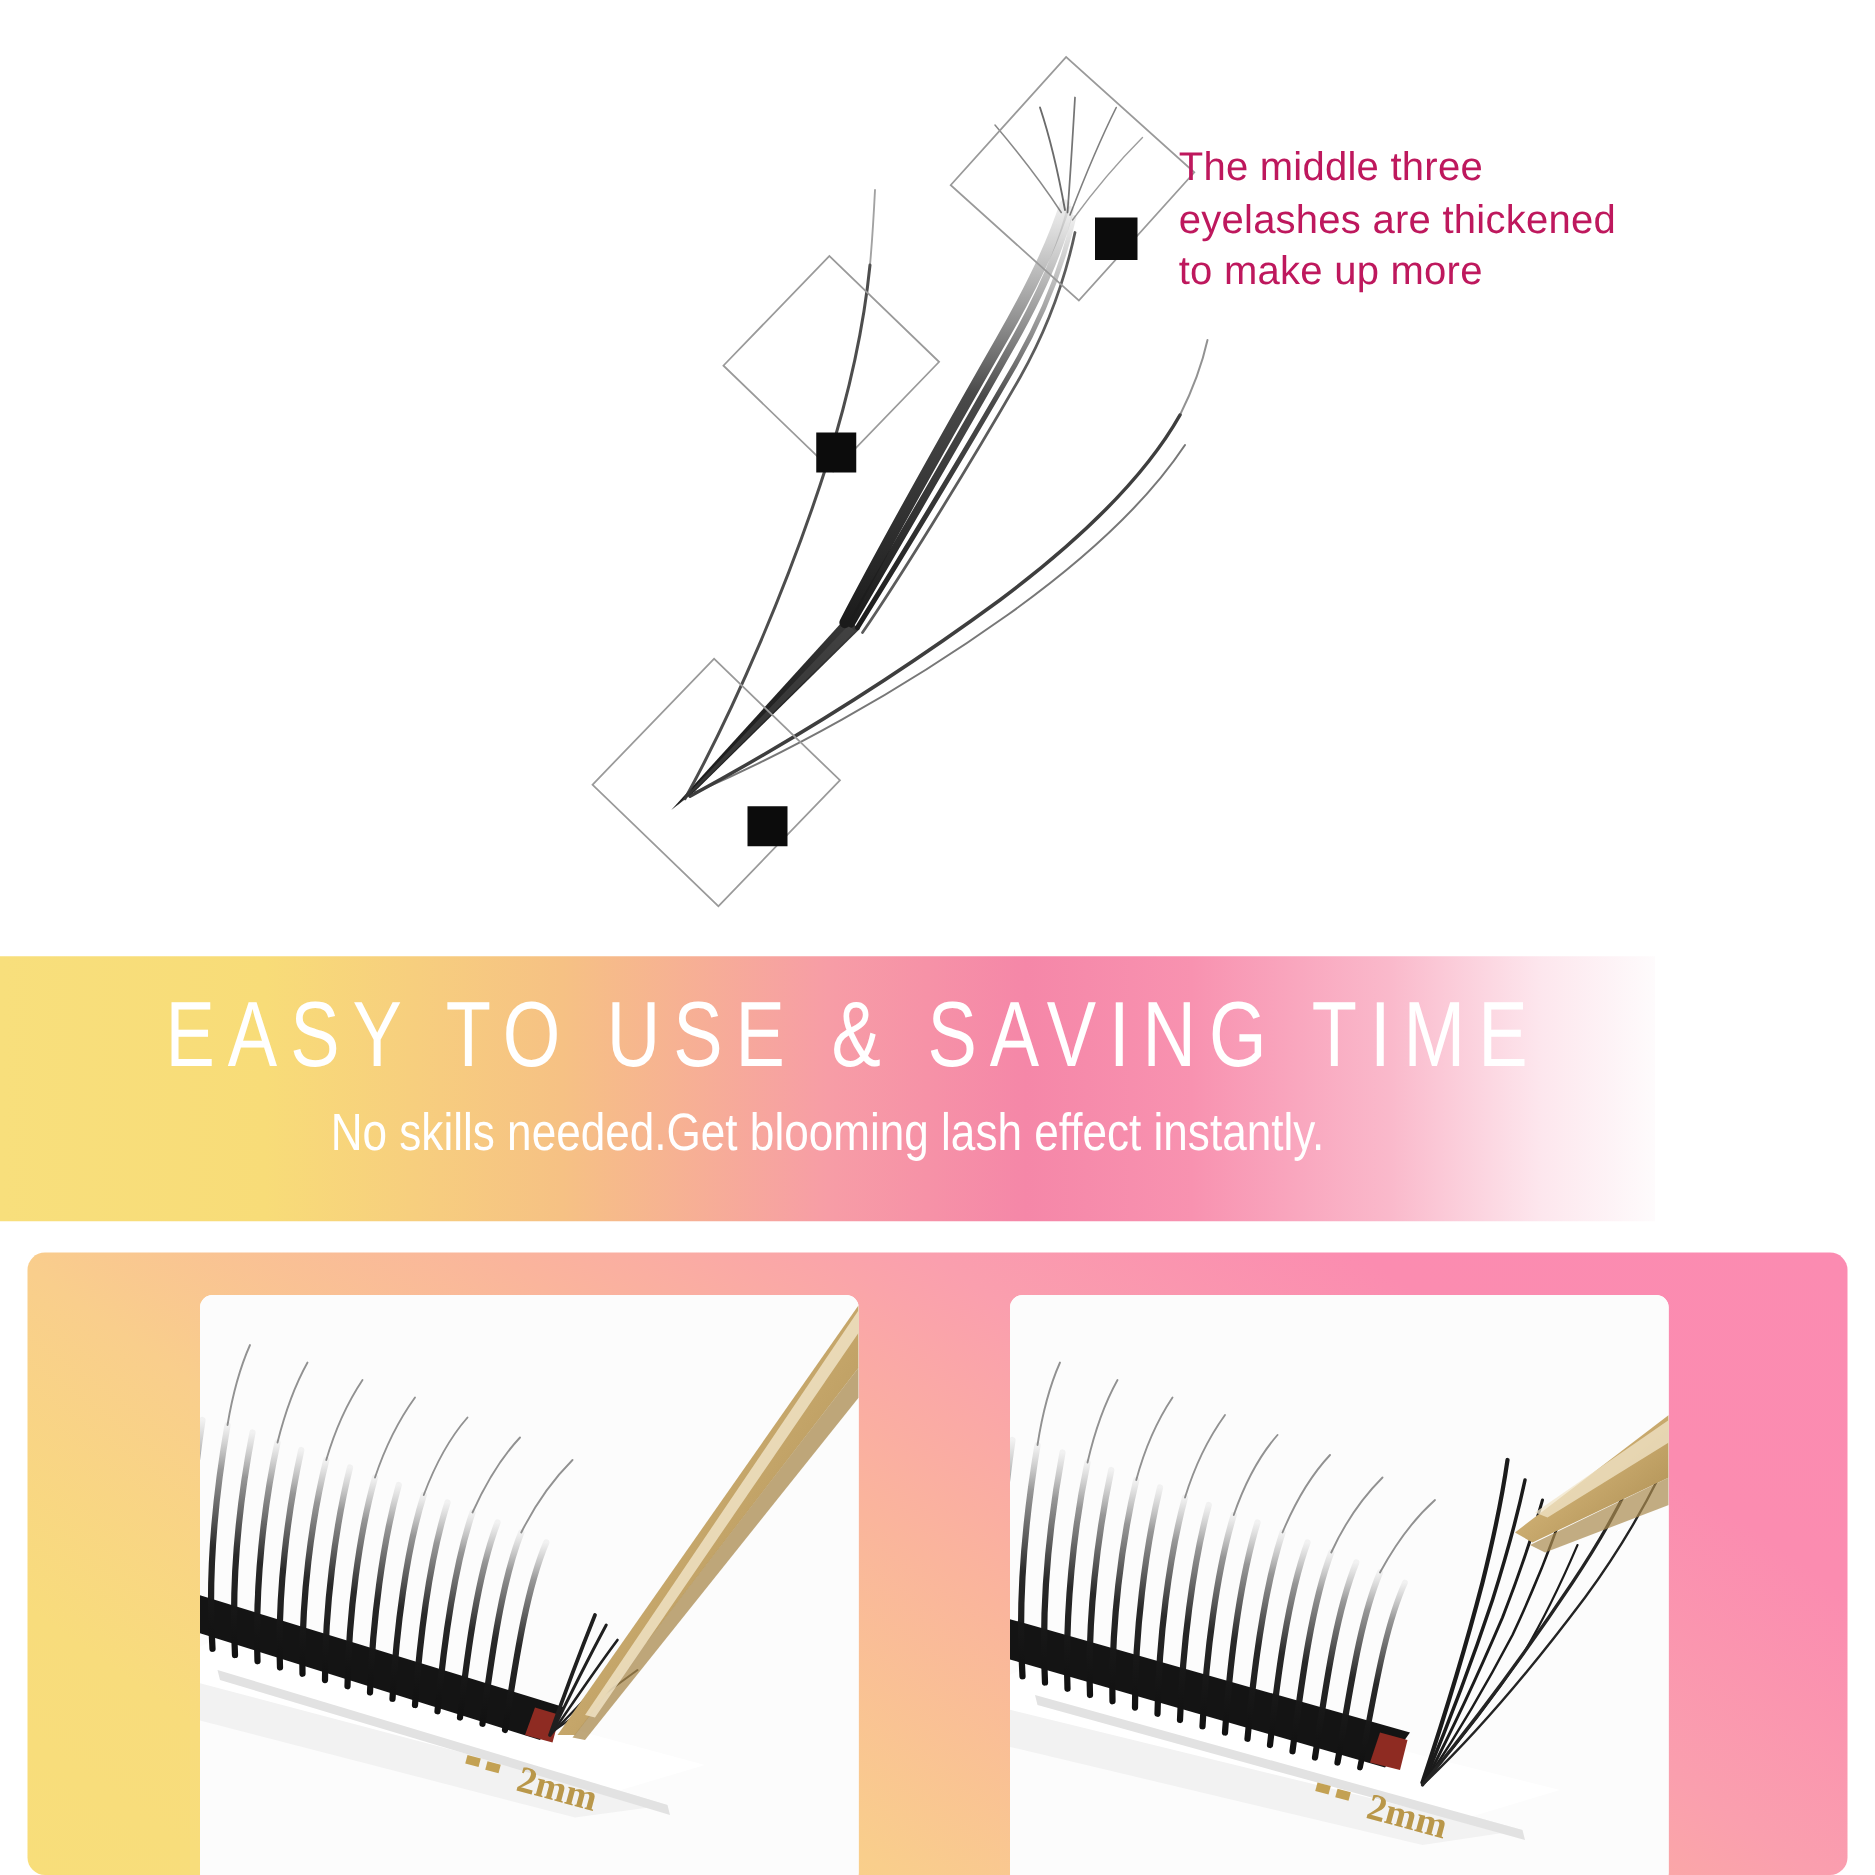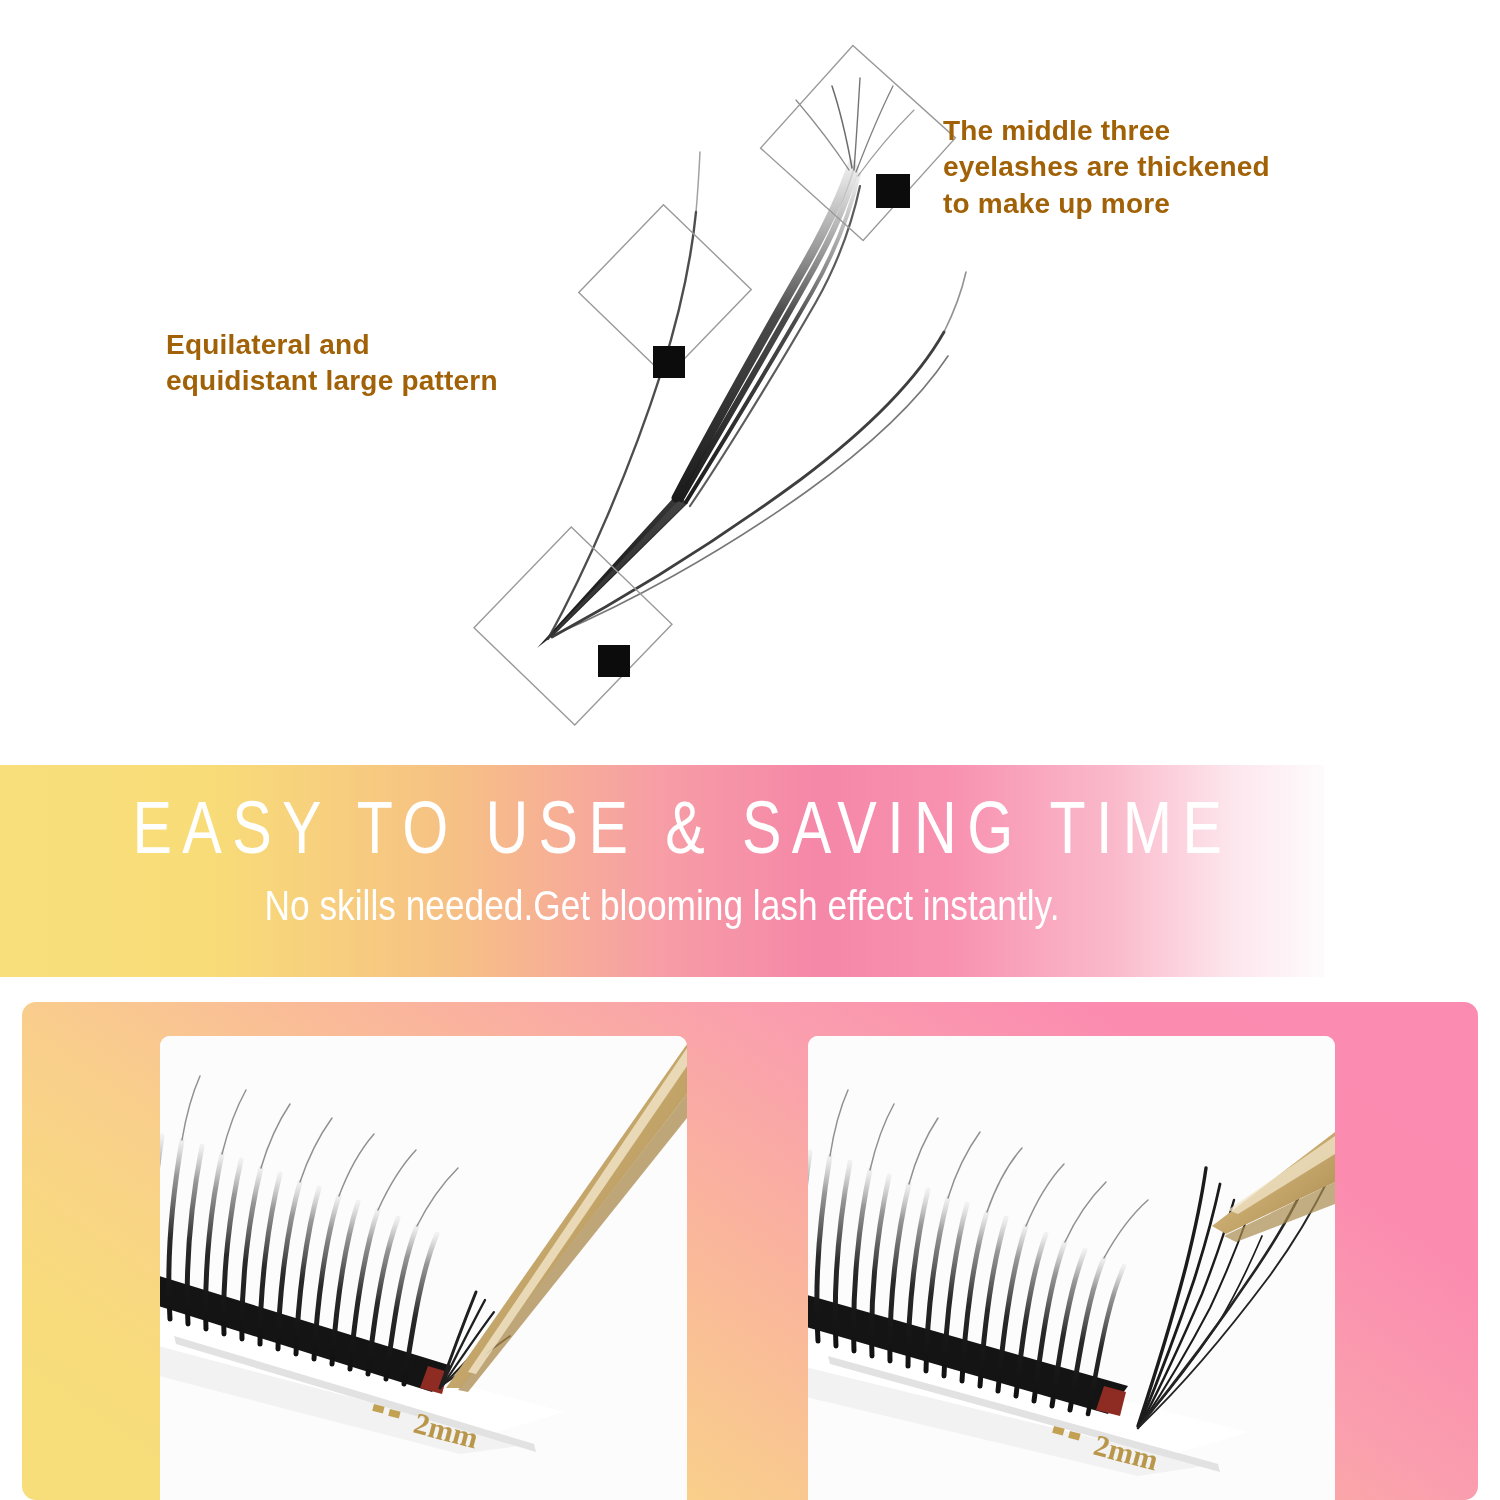--- a/index.html
+++ b/index.html
@@ -22,24 +22,24 @@
     width: 1500px; height: 762px;
     background: #ffffff;
   }
   #feature-section svg.diagram {
     position: absolute;
     left: 0; top: 0;
     width: 1500px; height: 762px;
   }
   .callout {
     position: absolute;
-    color: #a16207;
+    color: #be185d;
     font-family: "Liberation Sans", sans-serif;
-    font-size: 28px;
-    font-weight: 700;
+    font-size: 32px;
+    font-weight: 400;
     line-height: 1.30;
     letter-spacing: 0.2px;
     white-space: pre-line;
   }
   #callout-middle-three { left: 943px; top: 113px; }
   #callout-equilateral  { left: 166px; top: 327px; }
   #callout-pick-up      { left: 659px; top: 604px; }
 
   
   #headline-banner {
@@ -183,22 +183,20 @@
     <g>
       <rect x="503" y="556" width="140" height="140" transform="rotate(44 573 626)" fill="none" stroke="#9a9a9a" stroke-width="1.4"></rect>
       <rect x="598" y="645" width="32" height="32" fill="#0c0c0c"></rect>
     </g>
   </svg>
 
   <div class="callout" id="callout-middle-three">The middle three
 eyelashes are thickened
 to make up more</div>
 
-  <div class="callout" id="callout-equilateral">Equilateral and
-equidistant large pattern</div>
 
 </div>
 
 <div id="headline-banner">
   <div id="banner-title">EASY TO USE &amp; SAVING TIME</div>
   <div id="banner-subtitle">No skills needed.Get blooming lash effect instantly.</div>
 </div>
 
 <div id="photo-panel">
 

